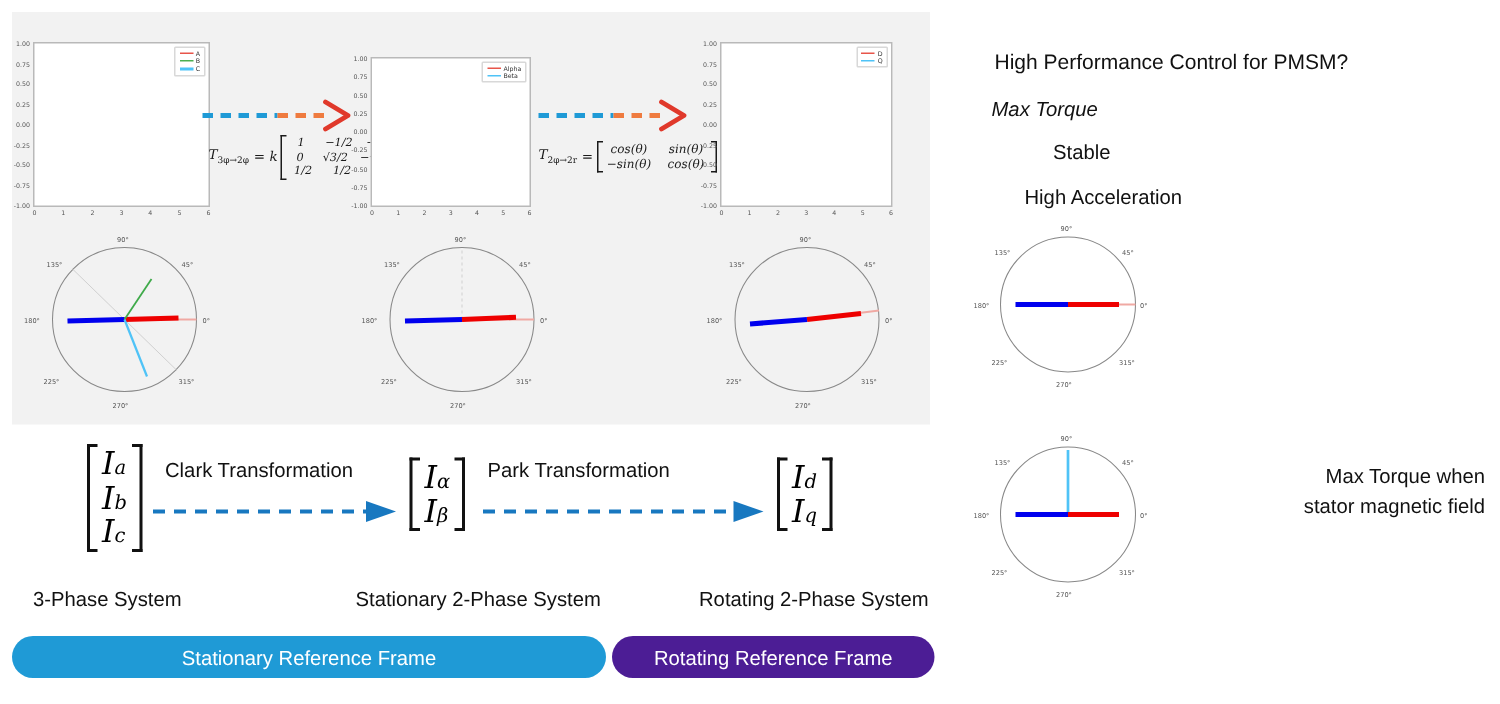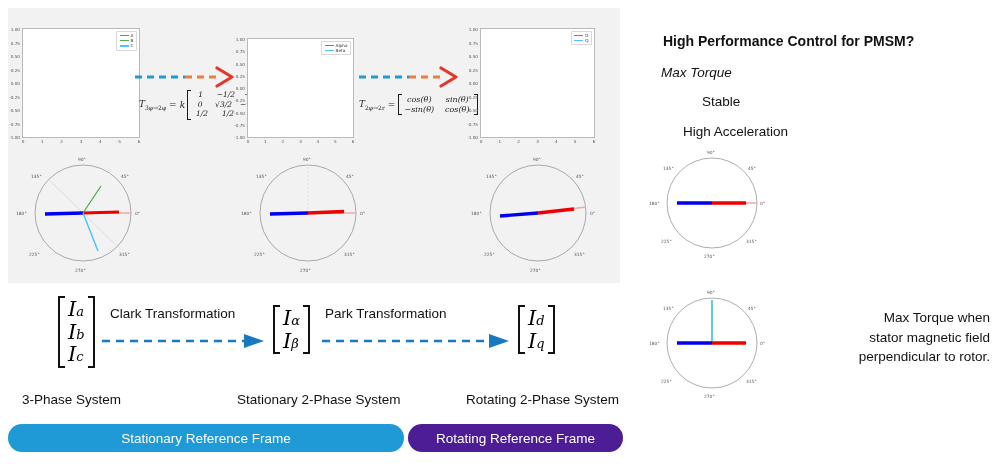--- a/index.html
+++ b/index.html
@@ -125,21 +125,21 @@
   .banner{
     position:absolute;
     border-radius:14px;
     display:flex;align-items:center;justify-content:center;
     color:#ffffff;font-size:13.5px;
     font-family:"Liberation Sans", sans-serif;
   }
 
   
   .r-title{
-    position:absolute;font-size:14px;font-weight:bold;color:#111;white-space:nowrap;
+    position:absolute;font-size:14px;font-weight:normal;color:#111;white-space:nowrap;
   }
   .r-bullet{
     position:absolute;font-size:13.5px;color:#111;white-space:nowrap;
   }
   .r-note{
     position:absolute;font-size:13.5px;color:#111;text-align:right;line-height:1.45;
   }
 </style>
 </head>
 <body>
@@ -460,16 +460,15 @@
       <text class="polar-lbl" x="-3" y="62">180°</text>
       <text class="polar-lbl" x="9" y="100">225°</text>
       <text class="polar-lbl" x="52" y="115">270°</text>
       <text class="polar-lbl" x="94" y="100">315°</text>
     </svg>
   </div>
 
   <div class="r-note" style="left:800px;top:308px;width:190px;">
     <div>Max Torque when</div>
     <div>stator magnetic field</div>
-    <div>perpendicular to rotor.</div>
   </div>
 
 </div>
 
 </body></html>

